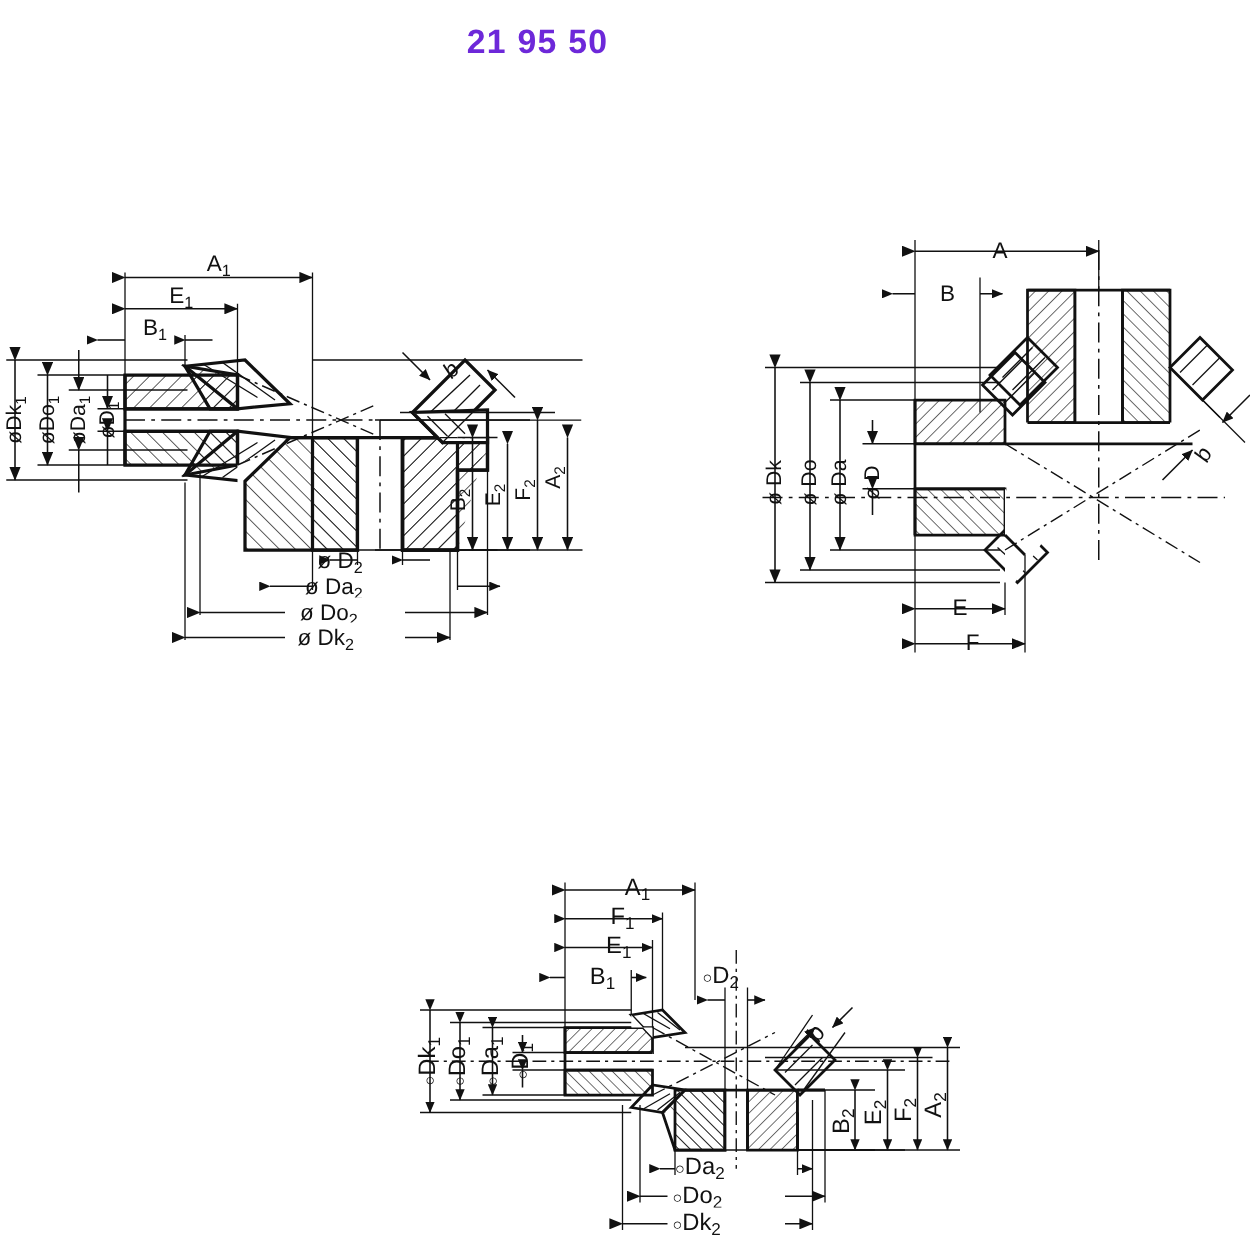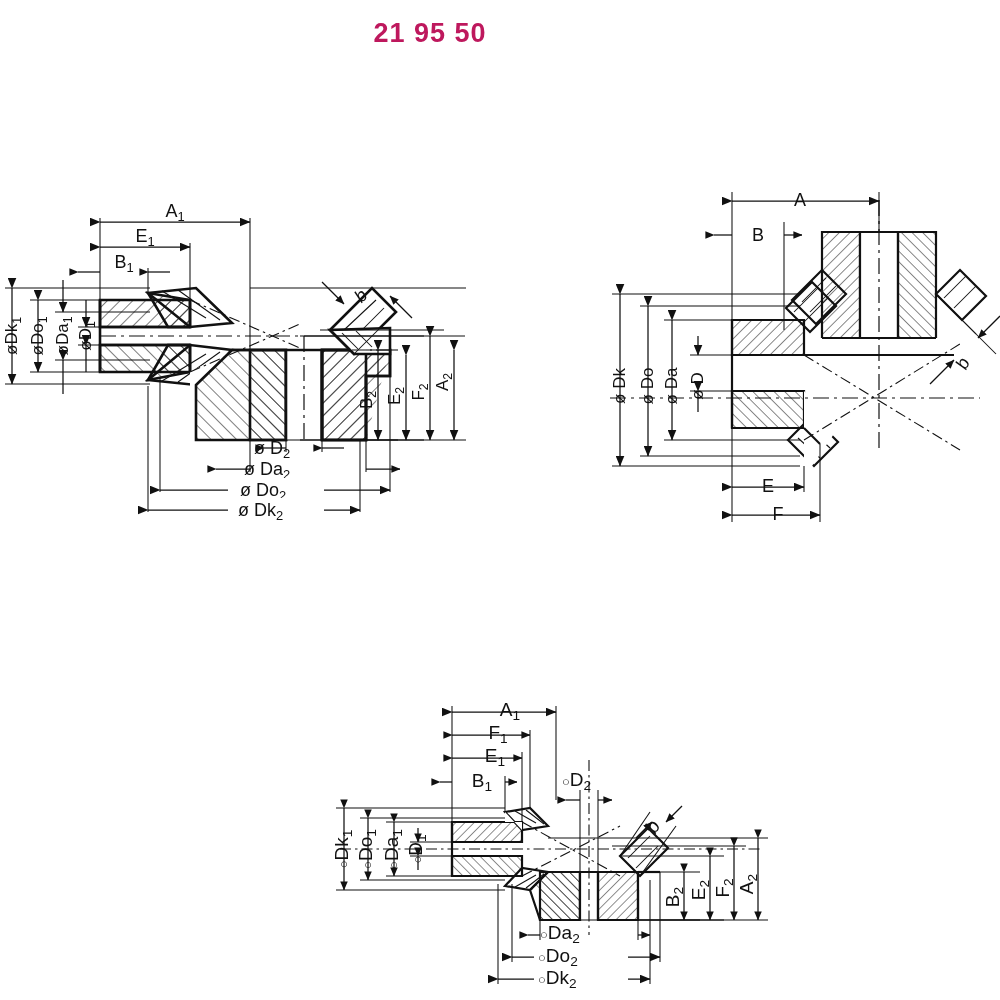--- a/index.html
+++ b/index.html
@@ -11,21 +11,21 @@
     overflow:hidden;
     position:relative;
   }
   #title{
     position:absolute;
     left:0; top:18px; width:860px;
     text-align:center;
     font-size:27px;
     font-weight:700;
     letter-spacing:1px;
-    color:#be185d;
+    color:#6d28d9;
   }
   svg{position:absolute;left:0;top:0;}
   .ln-thin{stroke:#111;stroke-width:1;fill:none;}
   .out{stroke:#111;stroke-width:2.6;fill:none;stroke-linejoin:miter;}
   .out2{stroke:#111;stroke-width:2.2;fill:none;stroke-linejoin:miter;}
   .hatch{stroke:#111;stroke-width:1.05;fill:none;}
   .dash{stroke:#111;stroke-width:1.2;fill:none;stroke-dasharray:16 5 3 5;}
   .dash-s{stroke:#111;stroke-width:1.1;fill:none;stroke-dasharray:11 4 2.5 4;}
   .ext{stroke:#111;stroke-width:1.05;fill:none;}
   .dimline{stroke:#111;stroke-width:1.25;fill:none;}

